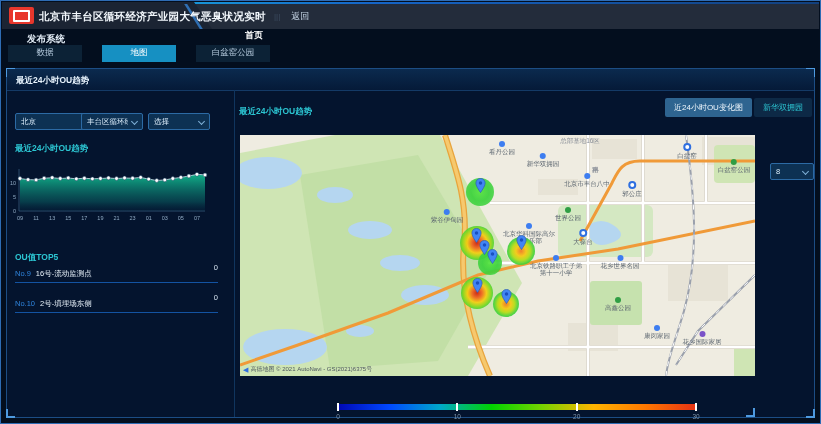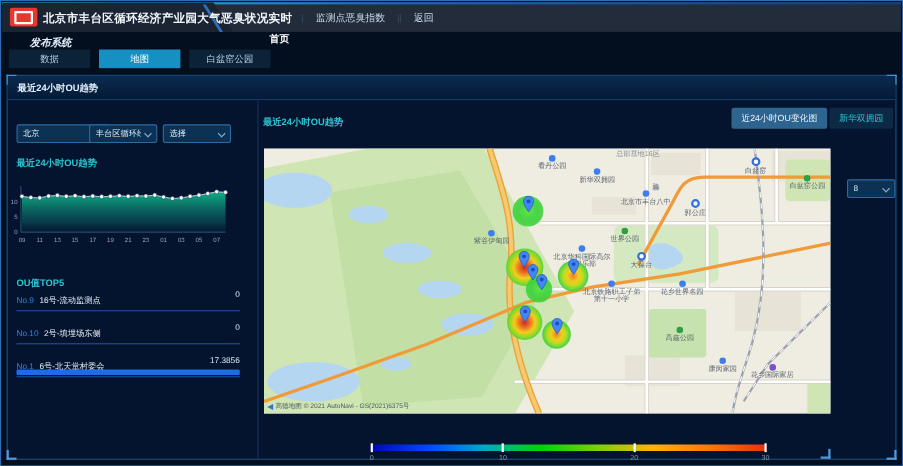--- a/index.html
+++ b/index.html
@@ -17,22 +17,22 @@
   .logo{position:absolute;left:7px;top:5px;width:25px;height:17px;background:#e8372c;border-radius:2px;
          display:flex;align-items:center;justify-content:center;}
   .logo-inner{width:13px;height:8px;border:2px solid #fff;border-radius:1px;}
   .app-title{position:absolute;left:37px;top:8px;font-size:10.5px;font-weight:bold;color:#f2f7fc;
          letter-spacing:.3px;white-space:nowrap;}
   .nav{position:absolute;left:232px;top:1px;height:26px;display:flex;align-items:stretch;}
   .nav-item{font-size:9px;color:#c6d6e6;display:flex;align-items:center;padding:0 11px;cursor:pointer;}
   .nav-item.active{background:#d946ef;color:#fff;font-weight:bold;margin-top:32px;}
   .nav-sep{color:#3c4c60;font-size:8px;display:flex;align-items:center;}
   
-  .pub-label{position:absolute;left:26px;top:32px;font-size:9.5px;font-weight:bold;color:#e4eef8;font-style:italic;}
-  .pub-tabs{position:absolute;left:7px;top:44px;display:flex;gap:8px;}
+  .pub-label{position:absolute;left:26px;top:32px;font-size:9.5px;font-weight:bold;color:#e4eef8;}
+  .pub-tabs{position:absolute;left:7px;top:44px;display:flex;gap:20px;font-family:Liberation Mono, monospace;}
   .pub-tab{width:74px;height:17px;line-height:17px;text-align:center;font-size:8.5px;color:#b8cde0;
          background:#0c2236;cursor:pointer;}
   .pub-tab.active{background:#1690c2;color:#fff;}
   
   .main-panel{position:absolute;left:5px;top:67px;right:5px;bottom:5px;border:1px solid #1c4d84;
          background:#04142e;}
   .cr{position:absolute;width:7px;height:7px;border:0 solid #4e9ae0;}
   .cr.tl{left:-1px;top:-1px;border-left-width:2px;border-top-width:2px;}
   .cr.tr{right:-1px;top:-1px;border-right-width:2px;border-top-width:2px;}
   .cr.bl{left:-1px;bottom:-1px;border-left-width:2px;border-bottom-width:2px;}
@@ -95,21 +95,20 @@
   <div class="topbar">
     <div class="topbar-left"></div>
     <div class="topbar-edge"></div>
     <div class="logo">
         <div class="logo-inner"></div>
       </div>
     <div class="app-title">北京市丰台区循环经济产业园大气恶臭状况实时</div>
     <div class="nav">
         <div class="nav-item active">首页</div>
         <span class="nav-sep">|</span>
-        <div class="nav-item">监测点恶臭指数</div>
         <span class="nav-sep">|</span>
         <span class="nav-sep">|</span>
         <div class="nav-item">返回</div>
       </div>
   </div>
 
   <div class="pub-label">发布系统</div>
   <div class="pub-tabs">
       <div class="pub-tab">数据</div>
       <div class="pub-tab active">地图</div>
@@ -190,23 +189,20 @@
           <text x="141.69565217391303" y="56" font-size="5.5" fill="#8fa9c2" text-anchor="middle">01</text>
           <text x="157.7826086956522" y="56" font-size="5.5" fill="#8fa9c2" text-anchor="middle">03</text>
           <text x="173.8695652173913" y="56" font-size="5.5" fill="#8fa9c2" text-anchor="middle">05</text>
           <text x="189.95652173913044" y="56" font-size="5.5" fill="#8fa9c2" text-anchor="middle">07</text>
         </svg></div>
 
     <div class="t5-title">OU值TOP5</div>
     <div class="t5-list" id="top5List">
         <div class="t5-row"><span class="t5-rank">No.9</span><span class="t5-name">16号-流动监测点</span><span class="t5-val">0</span><div class="t5-track"></div></div>
         <div class="t5-row"><span class="t5-rank">No.10</span><span class="t5-name">2号-填埋场东侧</span><span class="t5-val">0</span><div class="t5-track"></div></div>
-        <div class="t5-row"><span class="t5-rank">No.1</span><span class="t5-name">6号-北天堂村委会</span><span class="t5-val">17.3856</span><div class="t5-track">
-            <div class="t5-fill" style="width: 100%;"></div>
-          </div></div>
       </div>
 
     <div class="sub-title" style="left:232px;top:37px;">最近24小时OU趋势</div>
     <div class="map-btns" style="left:658px;" id="mapBtns">
         <div class="map-btn active">近24小时OU变化图</div>
         <div class="map-btn plain">新华双拥园</div>
       </div>
 
     <div class="map" id="mapBox">
       <svg width="515" height="241" viewBox="0 0 515 241" style="position:absolute;left:0;top:0;">

